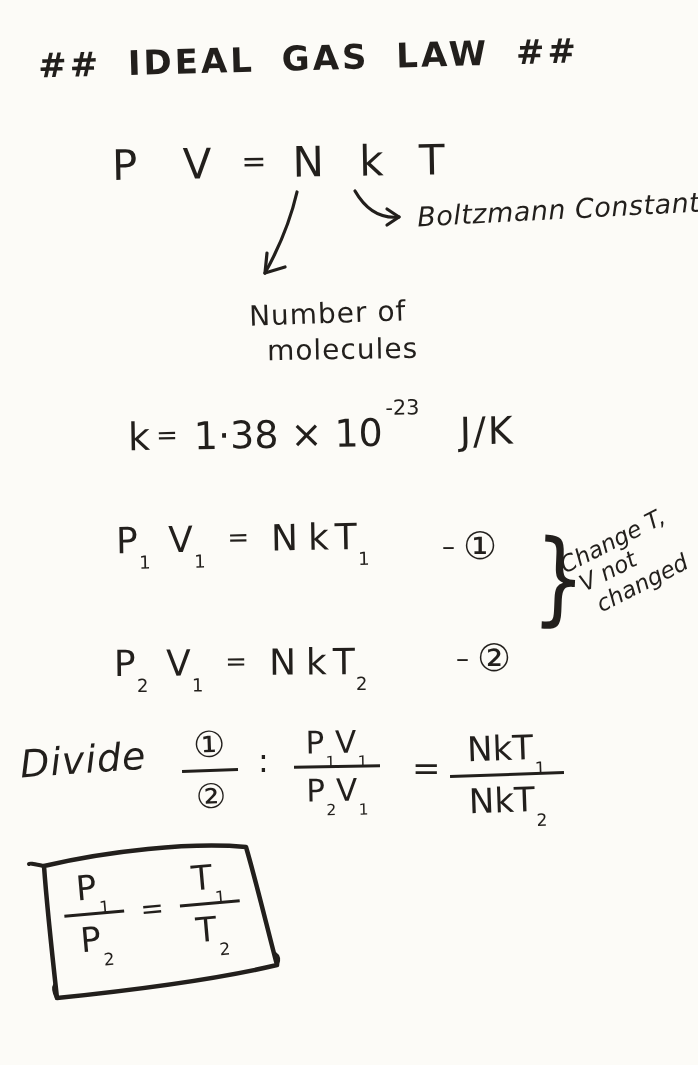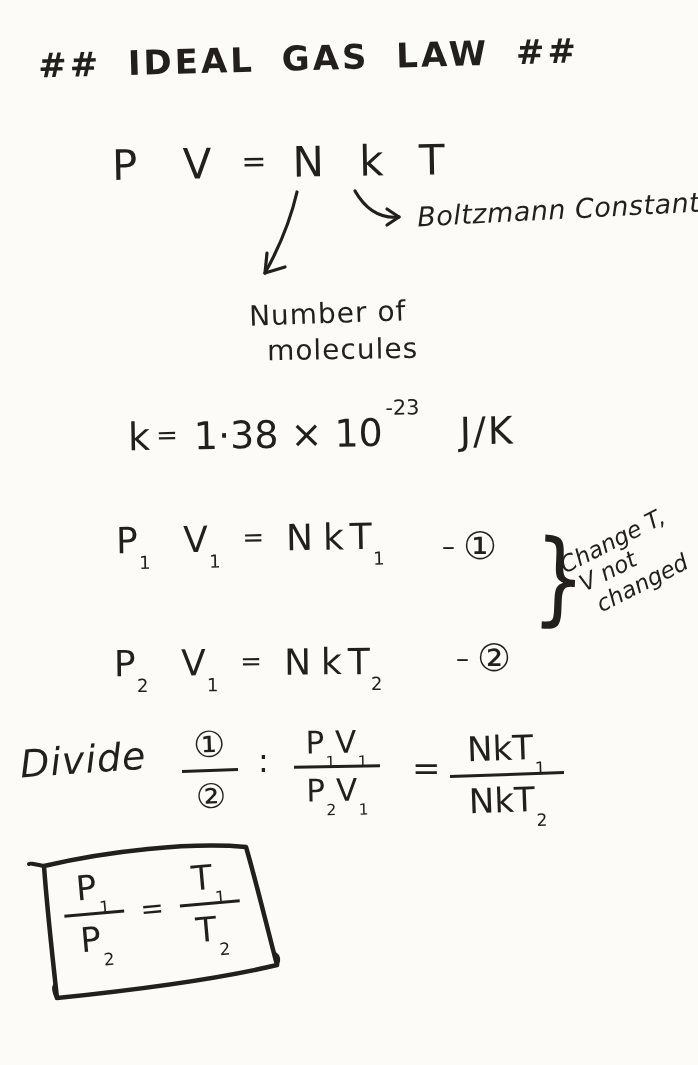--- a/index.html
+++ b/index.html
@@ -46,21 +46,21 @@
   
   .const-row{left:128px;top:412px;font-size:38px;transform:rotate(-1deg);}
   .const-row .eqs{font-size:26px;margin:0 16px 0 6px;vertical-align:6px;}
   .const-row sup{font-size:.55em;position:relative;top:-.85em;margin-left:3px;line-height:0;margin-top:43px;}
   .const-row .units{margin-left:40px;letter-spacing:2px;}
 
   
   .rel{font-size:36px;}
   .rel1{left:116px;top:518px;transform:rotate(-1deg);}
   .rel2{left:114px;top:642px;transform:rotate(-.5deg);}
-  .rel .g2{margin-left:33px;}
+  .rel .g2{margin-left:18px;}
   .rel .eqs{font-size:26px;margin:0 22px;vertical-align:5px;}
   .rel .g3{margin-left:10px;}
   .rel .g4{margin-left:6px;}
   sub{font-size:.5em;position:relative;top:.45em;line-height:0;margin-left:1px;}
 
   .tag{font-size:26px;}
   .tag .circ{font-size:38px;vertical-align:-4px;margin-left:8px;}
   .tag1{left:442px;top:524px;}
   .tag2{left:456px;top:636px;}
 

